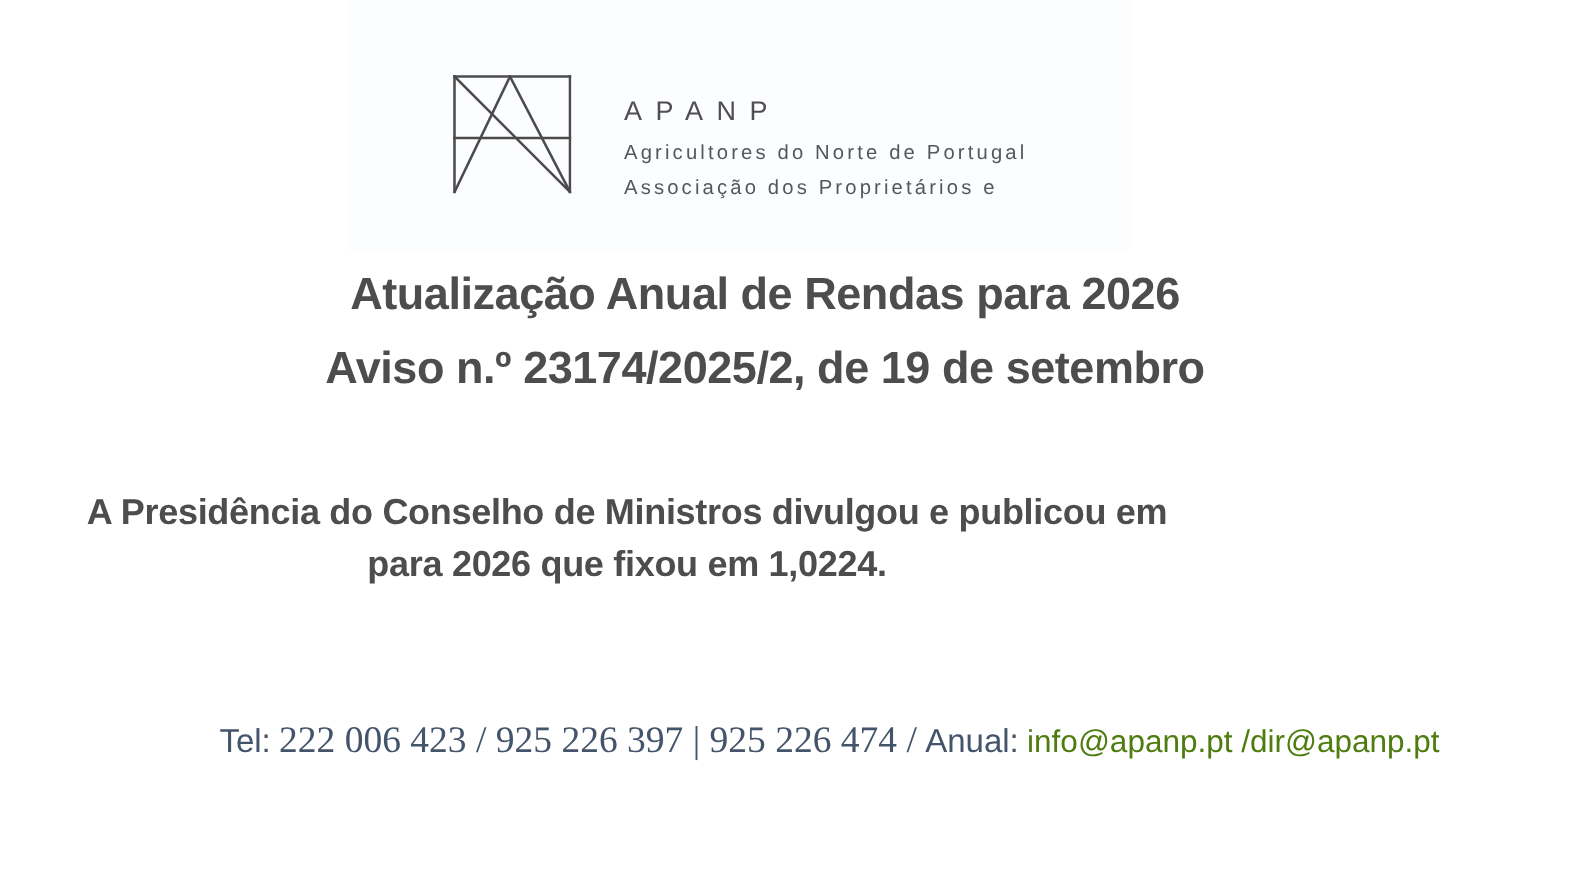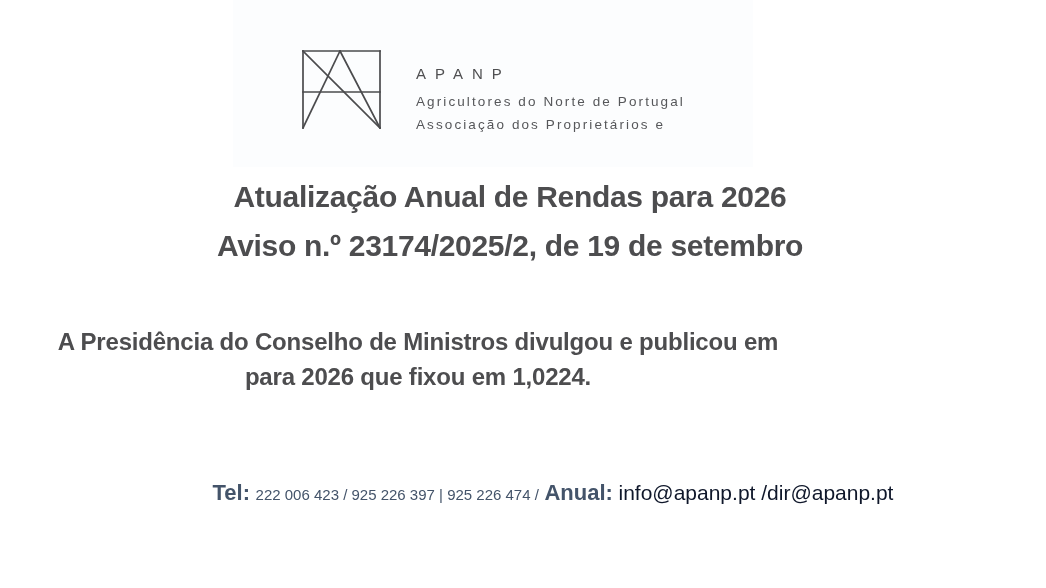--- a/index.html
+++ b/index.html
@@ -34,21 +34,21 @@
     width: 79px;
     height: 79px;
     flex: 0 0 auto;
   }
   .logo-mark svg { display: block; width: 79px; height: 79px; }
   .logo-text {
     margin-left: 35px;
     margin-top: 66px;
   }
   .logo-acronym {
-    font-size: 15px;
+    font-size: 18px;
     letter-spacing: 9px;
     color: #4f4f51;
     line-height: 16px;
     margin-bottom: 8px;
     white-space: nowrap;
   }
   .logo-tagline {
     font-size: 13.5px;
     letter-spacing: 2.1px;
     color: #56575a;
@@ -98,28 +98,28 @@
     top: 480px;
     width: 1046px;
     text-align: center;
     transform: translateX(30px);
     font-size: 20px;
     white-space: nowrap;
   }
   .contact-label {
     color: #44546a;
     font-size: 22px;
-    font-weight: bold;
   }
   .contact-phones {
     color: #44546a;
-    font-size: 15px;
+    font-size: 25px;
+    font-family: Liberation Serif, serif;
   }
   .contact-emails {
-    color: #0f172a;
+    color: #4d7c0f;
     font-size: 21px;
     text-align: right;
   }
 </style>
 </head>
 <body>
 
 <div class="page">
 
   <div class="logo-banner">

